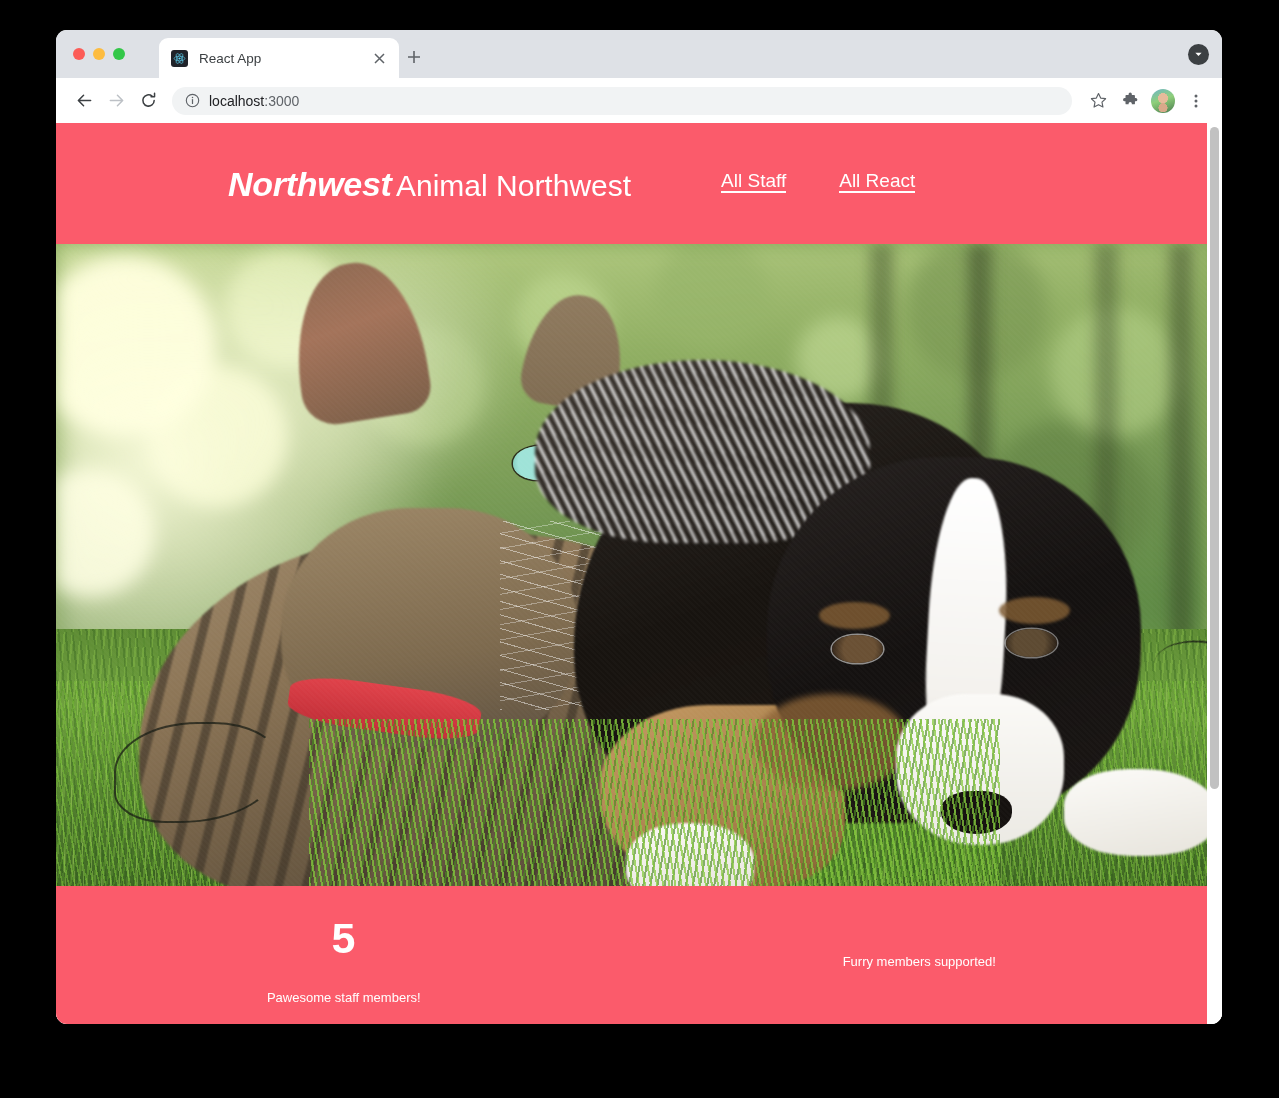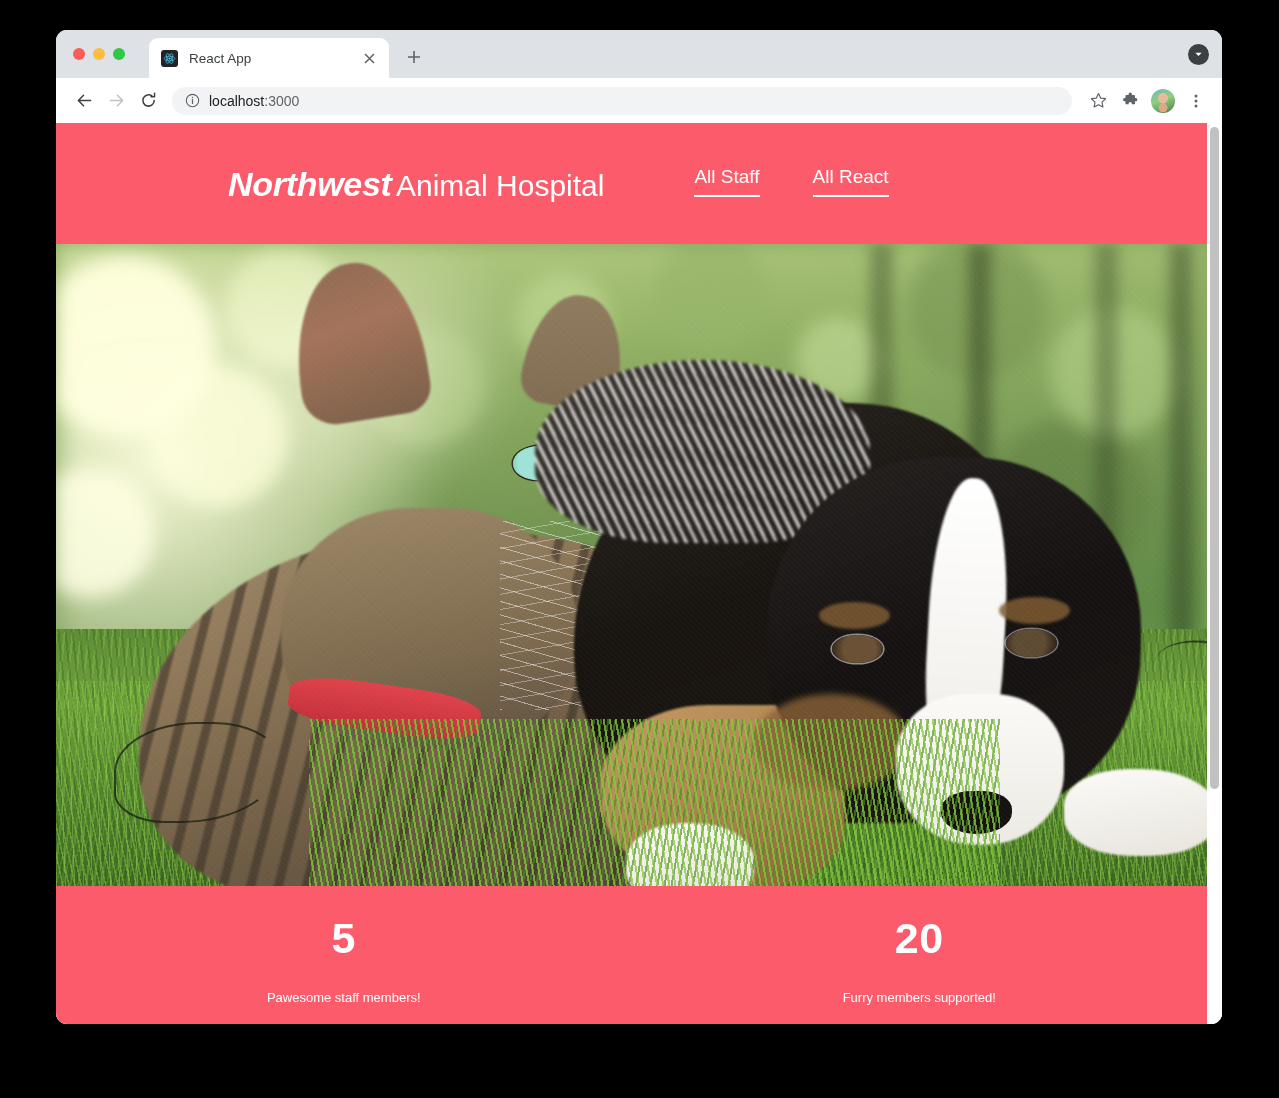--- a/index.html
+++ b/index.html
@@ -42,21 +42,21 @@
     align-items: center;
     gap: 8px;
   }
   .light { width: 12px; height: 12px; border-radius: 50%; }
   .light.red    { background: #fc5c57; }
   .light.yellow { background: #fdbc40; }
   .light.green  { background: #33c748; }
 
   .tab {
     position: absolute;
-    left: 93px;
+    left: 103px;
     bottom: 0;
     width: 240px;
     height: 40px;
     background: #ffffff;
     border-radius: 9px 9px 0 0;
     display: flex;
     align-items: center;
     padding: 0 10px 0 12px;
   }
   .favicon {
@@ -176,21 +176,20 @@
     display: flex;
     gap: 53px;
     margin-left: 90px;
     padding-bottom: 3px;
   }
   .nav-link {
     color: #ffffff;
     font-size: 19px;
     font-weight: 500;
     white-space: nowrap;
-    padding-bottom: 7px;
     border-bottom: 2px solid #ffffff;
     line-height: 1.1;
   }
 
   
   .hero {
     position: relative;
     height: 642px;
     overflow: hidden;
     background: #86a85a;
@@ -639,21 +638,21 @@
       </svg>
     </div>
   </div>
 
   <div class="viewport">
     <div class="page">
 
       <header class="site-header">
         <div class="brand">
           <span class="brand-strong">Northwest</span>
-          <span class="brand-light">Animal Hospital</span>
+          <span class="brand-light">Animal Northwest</span>
         </div>
         <nav class="site-nav">
           <a class="nav-link">All Staff</a>
           <a class="nav-link">All React</a>
         </nav>
       </header>
 
       <section class="hero">
         <div class="hero-layer bg-trees"></div>
         <div class="hero-layer bg-trunks"></div>
@@ -697,21 +696,20 @@
         <div class="grass-front"></div>
         <div class="hero-grain"></div>
       </section>
 
       <section class="stats">
         <div class="stat">
           <div class="stat-number">5</div>
           <div class="stat-label">Pawesome staff members!</div>
         </div>
         <div class="stat">
-          <div class="stat-number">20</div>
           <div class="stat-label">Furry members supported!</div>
         </div>
       </section>
     </div>
 
     <div class="scrollbar-track">
       <div class="scrollbar-thumb"></div>
     </div>
   </div>
 </div>

